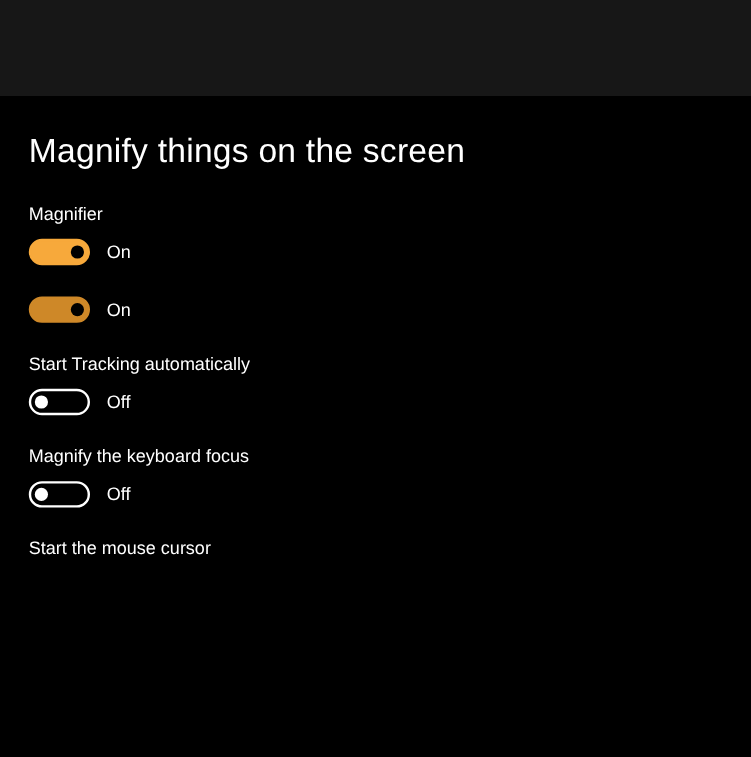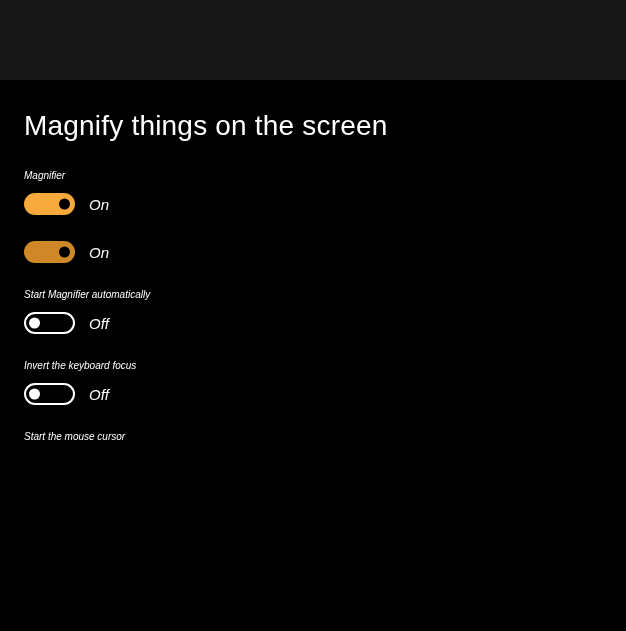--- a/index.html
+++ b/index.html
@@ -29,31 +29,29 @@
       letter-spacing: 0.2px;
     }
     .section-heading.second {
       margin-top: 38px;
       margin-bottom: 28px;
     }
     .setting-group {
       margin-bottom: 26px;
     }
     .setting-label {
-      font-size: 10px;
+      font-size: 15px;
       font-weight: 400;
       margin-bottom: 12px;
       display: block;
-      font-style: italic;
     }
     .toggle-row {
       display: flex;
       align-items: center;
       gap: 14px;
-      font-style: italic;
     }
     .toggle-switch {
       position: relative;
       width: 51px;
       height: 22px;
       border-radius: 11px;
       cursor: pointer;
       transition: background 0.15s;
     }
     .toggle-switch.off {
@@ -112,32 +110,32 @@
   <div class="setting-group">
     <div class="toggle-row">
       <div class="toggle-switch on dim">
         <div class="toggle-thumb"></div>
       </div>
       <span class="toggle-state">On</span>
     </div>
   </div>
 
   <div class="setting-group">
-    <span class="setting-label">Start Magnifier automatically</span>
+    <span class="setting-label">Start Tracking automatically</span>
     <div class="toggle-row">
       <div class="toggle-switch off">
         <div class="toggle-thumb"></div>
       </div>
       <span class="toggle-state">Off</span>
     </div>
   </div>
 
 
   <div class="setting-group">
-    <span class="setting-label">Invert the keyboard focus</span>
+    <span class="setting-label">Magnify the keyboard focus</span>
     <div class="toggle-row">
       <div class="toggle-switch off">
         <div class="toggle-thumb"></div>
       </div>
       <span class="toggle-state">Off</span>
     </div>
   </div>
 
   <div class="setting-group">
     <span class="setting-label">Start the mouse cursor</span>

